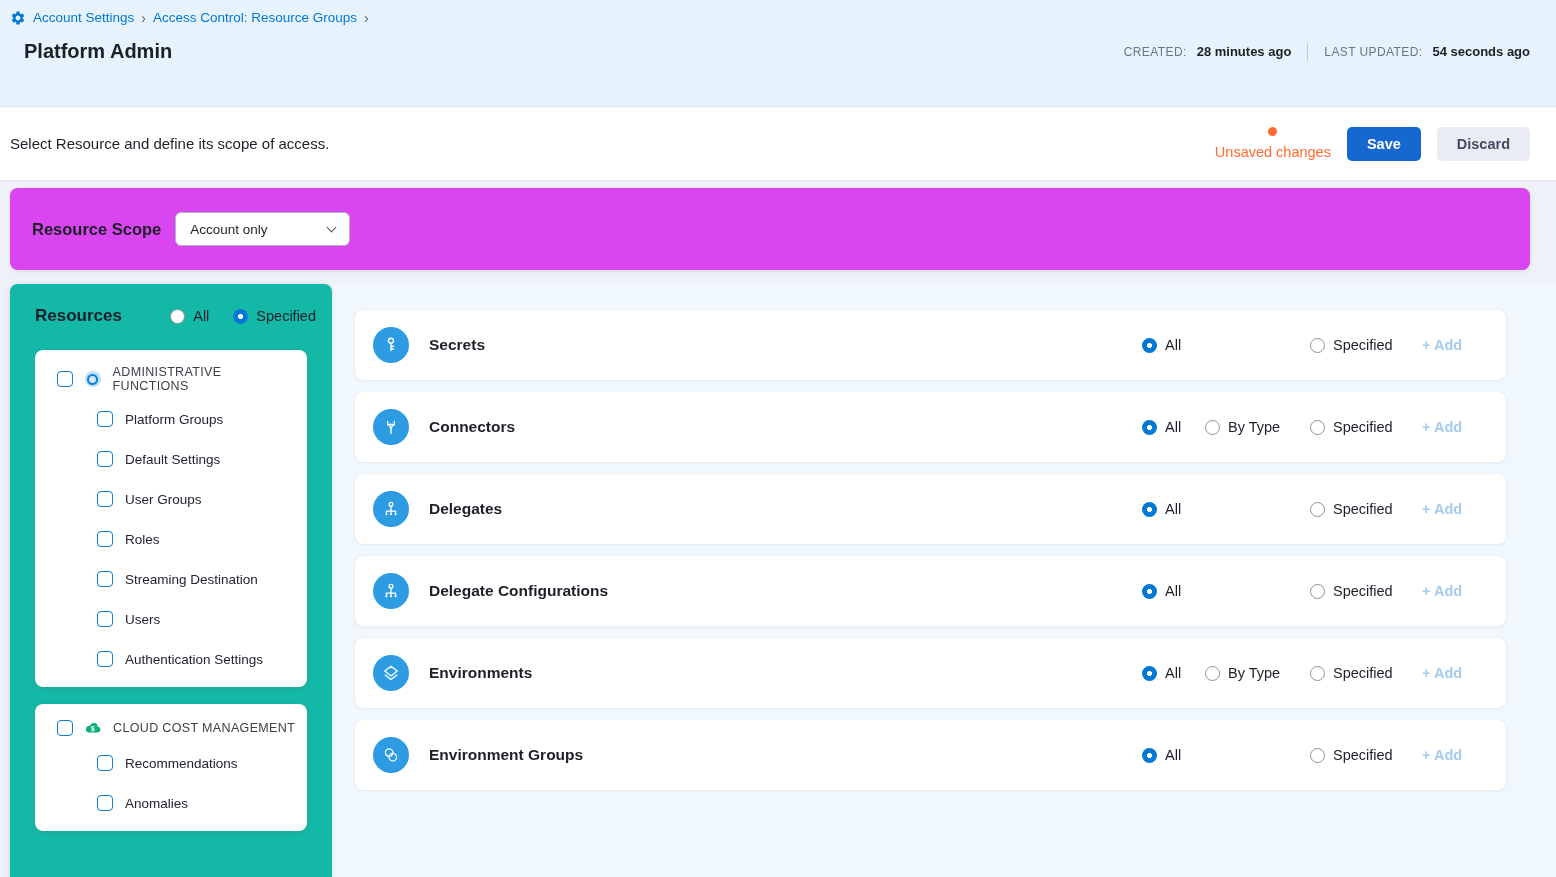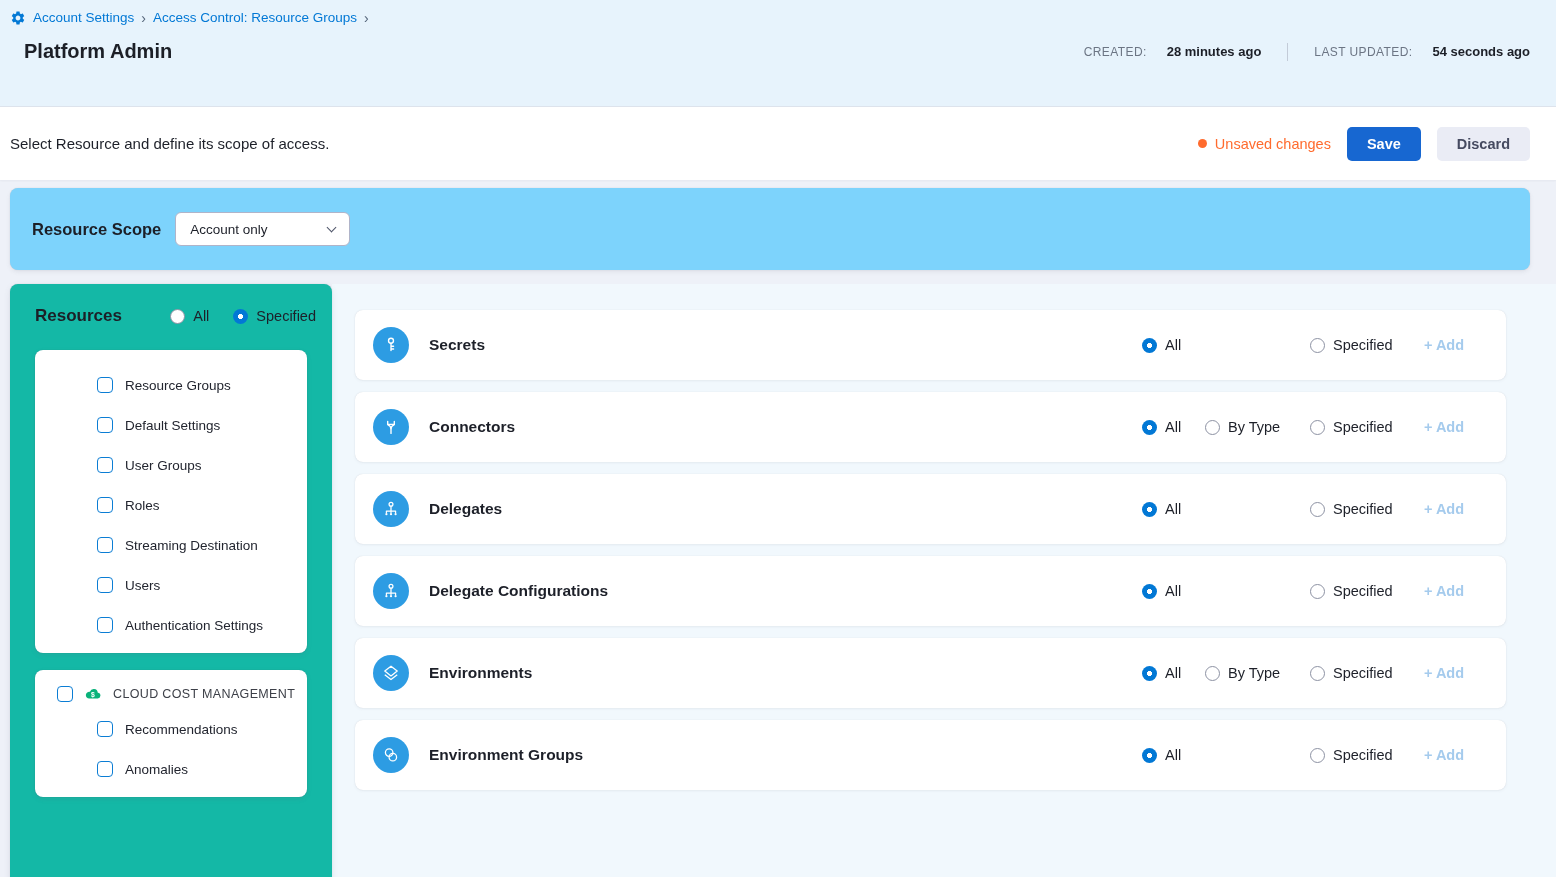--- a/index.html
+++ b/index.html
@@ -7,40 +7,40 @@
               font-family:"Liberation Sans", sans-serif; color:#1d2029; }
 
   
   .topbar { height:106px; background:#e7f3fc; padding:10px 26px 0 10px; }
   .crumbs { display:flex; align-items:flex-start; gap:7px; font-size:13.5px; }
   .crumbs a { color:#0278d5; text-decoration:none; cursor:pointer; }
   .crumb-sep { color:#55657a; font-size:14px; }
   .gear-svg { width:16px; height:16px; display:block; }
   .title-row { display:flex; align-items:center; justify-content:space-between; margin-top:14px; padding-left:14px; }
   .page-title { font-size:20px; font-weight:700; color:#1c1f27; }
-  .meta { display:flex; align-items:center; gap:20px; font-size:13px; }
+  .meta { display:flex; align-items:center; gap:10px; font-size:13px; }
   .meta .mlabel { color:#6c7584; font-size:12px; letter-spacing:.4px; }
   .meta .mvalue { color:#1c1f27; font-weight:700; }
   .vline { width:1px; height:18px; background:#c3cbd8; margin:0 6px; }
 
   
   .toolbar { height:74px; background:#fff; border-top:1px solid #dde3ec;
              display:flex; align-items:center; padding:0 26px 0 10px;
              box-shadow:0 1px 2px rgba(40,41,61,.05); }
   .toolbar-desc { font-size:15px; color:#1d2029; }
   .toolbar-right { margin-left:auto; display:flex; align-items:center; gap:16px; }
-  .unsaved { display:flex; align-items:center; gap:8px; color:#ff6b2e; font-size:14.5px; }
+  .unsaved { display:flex; align-items:center; gap:8px; color:#ff6b2e; font-size:14.5px;flex-direction:column; }
   .unsaved-dot { width:9px; height:9px; border-radius:50%; background:#ff6b2e; }
   .btn { border:none; border-radius:5px; height:34px; padding:0 20px; font-size:14.5px;
          font-weight:700; cursor:pointer; font-family:"Liberation Sans",sans-serif; }
   .btn-save { background:#1767d1; color:#fff; }
   .btn-discard { background:#eaecf5; color:#454a60; }
 
   
-  .scope-card { margin:8px 26px 14px 10px; height:82px; background:#7dd3fc; border-radius:8px;
+  .scope-card { margin:8px 26px 14px 10px; height:82px; background:#d946ef; border-radius:8px;
                 display:flex; align-items:center; padding-left:22px; gap:14px;
                 box-shadow:0 0 1px rgba(40,41,61,.2), 0 2px 4px rgba(96,97,112,.1); }
   .scope-label { font-size:16.5px; font-weight:700; color:#1c1f27; }
   .select { display:flex; align-items:center; background:#fff; border:1px solid #b0b4c9;
             border-radius:6px; height:34px; padding:12px 14px; font-size:13.5px; font-weight:500;
             color:#1d2029; cursor:pointer; min-width:130px;gap:44px; }
   .chev { width:7px; height:7px; border-right:1.6px solid #4e5569; border-bottom:1.6px solid #4e5569;
           transform:rotate(45deg); margin-left:16px; margin-top:-4px; }
 
   
@@ -70,21 +70,21 @@
   .admin-dot::after { content:""; width:7px; height:7px; border-radius:50%;
                       border:2px solid #0a7fd4; background:#cfe9fb; }
   .gitems { padding-left:40px; }
   .gitem { height:40px; display:flex; align-items:center; gap:12px; font-size:13.5px; color:#22252f; cursor:pointer; }
 
   
   .main { flex:1; background:#f1f8fd; padding:26px 50px 0 23px; overflow:hidden; }
   .main-desc { font-size:15px; color:#1d2029; margin-bottom:18px; }
   .res-row { height:70px; background:#fff; border-radius:8px; margin-bottom:12px;
              display:flex; align-items:center; padding:0 40px 0 18px;
-             box-shadow:0 0 1px rgba(40,41,61,.15), 0 1px 3px rgba(96,97,112,.08);text-align:center; }
+             box-shadow:0 0 1px rgba(40,41,61,.15), 0 1px 3px rgba(96,97,112,.08); }
   .ricon { width:36px; height:36px; border-radius:50%; background:#2d9ce3; flex:0 0 36px;
            display:flex; align-items:center; justify-content:center; }
   .ricon svg { width:22px; height:22px; }
   .rtitle { margin-left:20px; font-size:15.5px; font-weight:700; color:#1d2029; }
   .rops { margin-left:auto; display:grid; grid-template-columns:63px 105px 112px 44px; align-items:center; }
   .add-link { color:#a5cbed; font-weight:700; font-size:14.5px; cursor:pointer; white-space:nowrap; }
 </style>
 </head>
 <body>
 
@@ -143,24 +143,31 @@
             <span>All</span>
           </label>
           <label class="opt">
             <span class="radio on"></span>
             <span>Specified</span>
           </label>
         </div>
     </div>
     <div id="resource-tree">
         <div class="group-card">
+          <div class="ghead">
+            <span class="cb"></span>
+            <span class="gicon">
+              <span class="admin-dot"></span>
+            </span>
+            <span class="gname">ADMINISTRATIVE FUNCTIONS</span>
+          </div>
           <div class="gitems">
             <div class="gitem">
               <span class="cb"></span>
-              <span>Resource Groups</span>
+              <span>Platform Groups</span>
             </div>
             <div class="gitem">
               <span class="cb"></span>
               <span>Default Settings</span>
             </div>
             <div class="gitem">
               <span class="cb"></span>
               <span>User Groups</span>
             </div>
             <div class="gitem">

